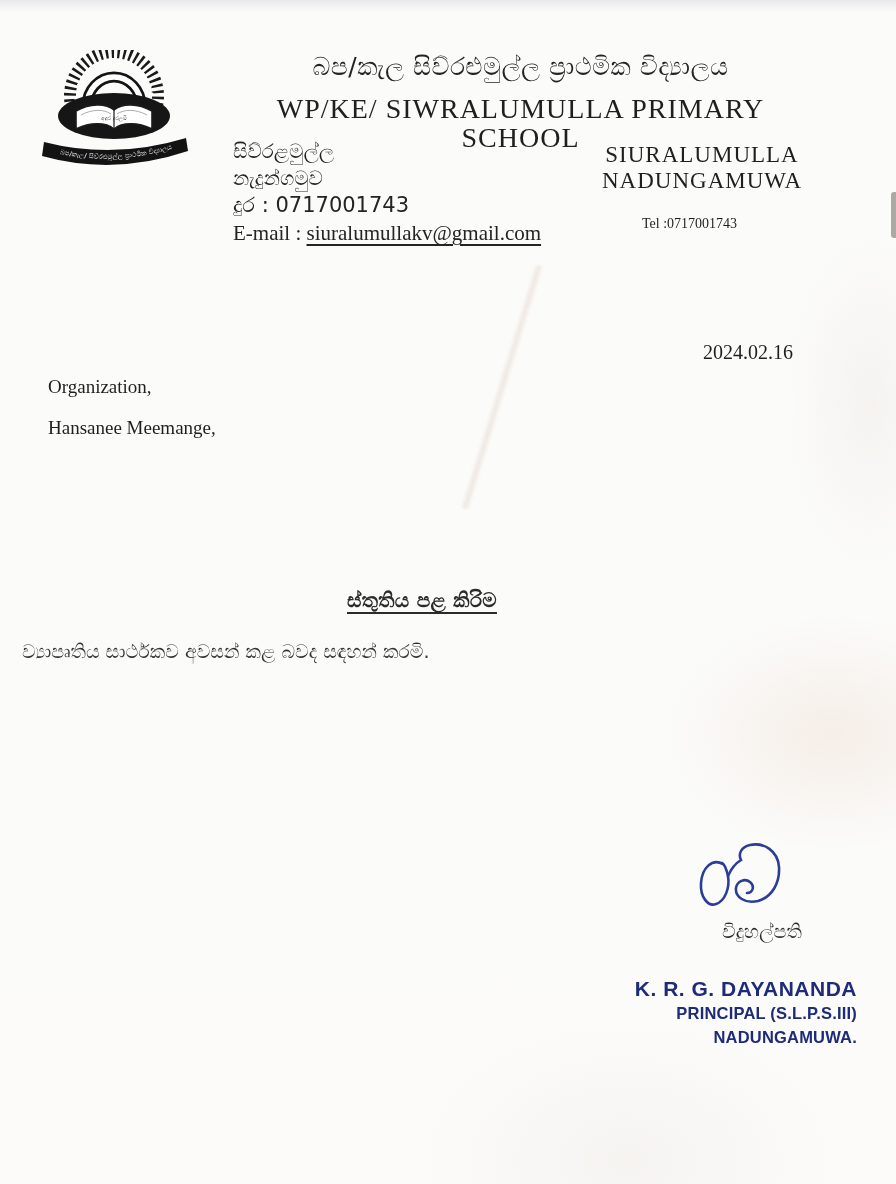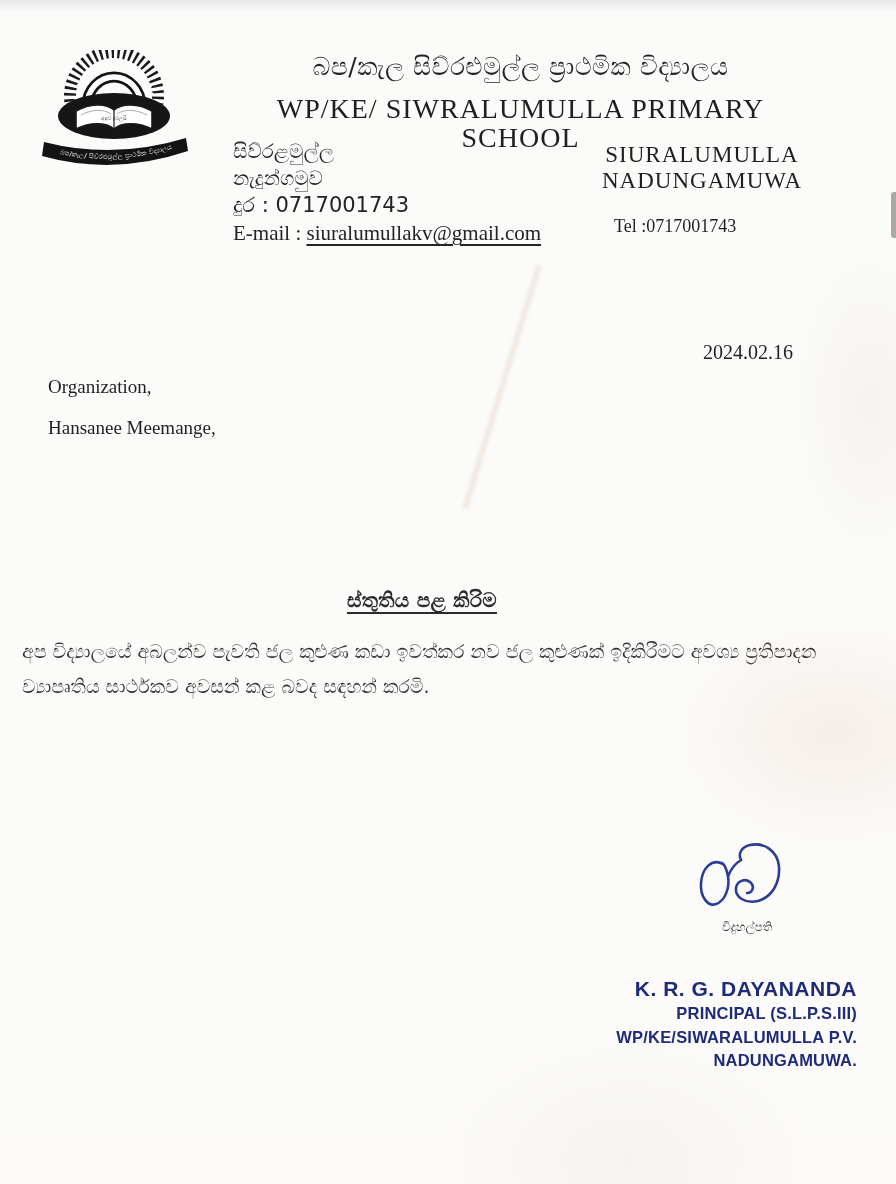--- a/index.html
+++ b/index.html
@@ -29,33 +29,33 @@
   .hdr{left:248px;top:52px;width:545px;text-align:center;}
   .hdr-si{font-size:25px;letter-spacing:.5px;color:#242424;}
   .hdr-en{font-size:28px;letter-spacing:1px;line-height:29px;margin-top:12px;color:#1f1f1f;}
 
   
   .addr-left{left:233px;top:138px;font-size:20px;line-height:27px;color:#242424;}
   .addr-left .num{font-size:21px;}
   .email-line{font-size:21px;margin-top:1px;}
   .email-underline{text-decoration:underline;text-underline-offset:4px;}
   .addr-right{left:602px;top:142px;width:200px;text-align:center;font-size:23px;line-height:26px;letter-spacing:1px;color:#1f1f1f;}
-  .tel-line{left:614px;top:216px;font-size:18px;color:#1f1f1f;}
+  .tel-line{left:642px;top:216px;font-size:14px;color:#1f1f1f;}
 
   .date-line{left:703px;top:341px;font-size:20px;color:#1f1f1f;}
 
   .recipients{left:48px;top:376px;font-size:19px;color:#1f1f1f;}
   .recipients div{height:41px;}
 
   .subject{left:347px;top:588px;font-size:20px;font-weight:bold;color:#2b2b2b;
     text-decoration:underline;text-underline-offset:5px;letter-spacing:.3px;}
 
   .body-par{left:22px;top:634px;width:852px;font-size:19px;line-height:34.5px;color:#343434;}
 
-  .sig-title{left:722px;top:920px;font-size:12px;color:#2e2e2e;}
+  .sig-title{left:722px;top:920px;font-size:19px;color:#2e2e2e;}
 
   .stamp{left:527px;top:976px;width:330px;text-align:right;color:#1e2b78;
     font-family:"Liberation Sans","DejaVu Sans",sans-serif;font-weight:bold;}
   .stamp-name{font-size:21px;letter-spacing:.5px;line-height:26px;}
   .stamp-sub{font-size:16.5px;line-height:23.5px;letter-spacing:.2px;}
 </style>
 </head>
 <body>
 
 <div class="paper">
@@ -113,33 +113,31 @@
   <div class="abs date-line">2024.02.16</div>
 
   <div class="abs recipients">
     <div>Organization,</div>
     <div>Hansanee Meemange,</div>
   </div>
 
   <div class="abs subject sinhala">ස්තුතිය පළ කිරිම</div>
 
   <div class="abs body-par sinhala">
-    <div>අප විද්‍යාලයේ අබලන්ව පැවති ජල කුළුණ කඩා ඉවත්කර නව ජල කුළුණක් ඉදිකිරීමට අවශ්‍ය ප්‍රතිපාදන</div>
     <div>ව්‍යාපෘතිය සාර්ථකව අවසන් කළ බවද සඳහන් කරමි.</div>
   </div>
 
   <svg class="abs" style="left:678px;top:838px;" width="125" height="85" viewBox="0 0 125 85">
     <g fill="none" stroke="#2b3e97" stroke-width="2.6" stroke-linecap="round">
       <path d="M 45 26 C 34 20, 24 30, 23 45 C 22 59, 30 69, 38 66 C 47 63, 52 50, 50 38 C 48 29, 46 26, 44 25"></path>
       <path d="M 50 38 C 53 31, 58 25, 63 22 C 60 16, 63 9, 72 7 C 86 4, 100 13, 101 29 C 102 45, 94 59, 80 63 C 67 66, 57 59, 58 50 C 59 43, 67 40, 72 44 C 77 48, 75 55, 69 55"></path>
     </g>
   </svg>
 
   <div class="abs sig-title sinhala">විදුහල්පති</div>
 
   <div class="abs stamp">
     <div class="stamp-name">K. R. G. DAYANANDA</div>
     <div class="stamp-sub">PRINCIPAL (S.L.P.S.III)</div>
-    <div class="stamp-sub">WP/KE/SIWARALUMULLA P.V.</div>
     <div class="stamp-sub">NADUNGAMUWA.</div>
   </div>
 
 </div>
 
 </body></html>

